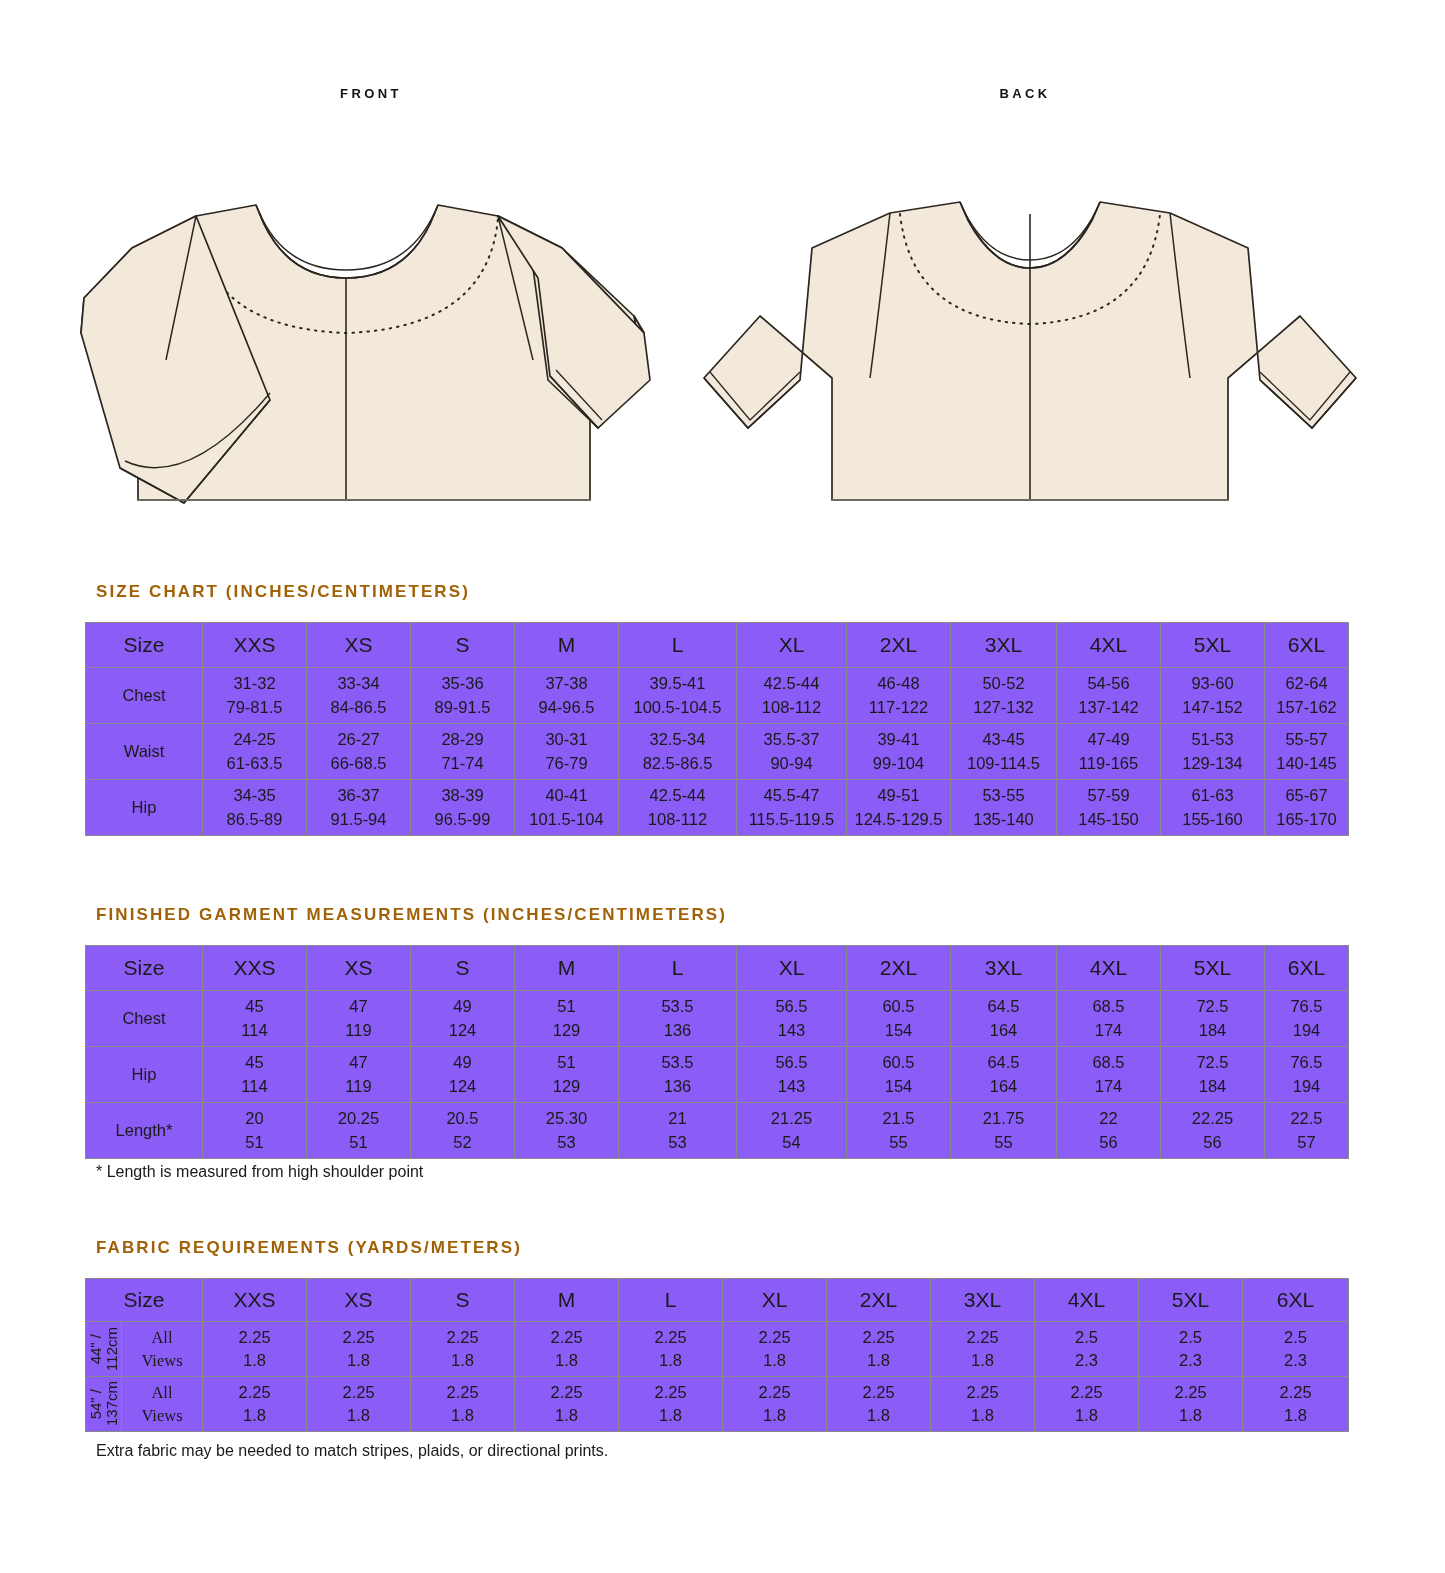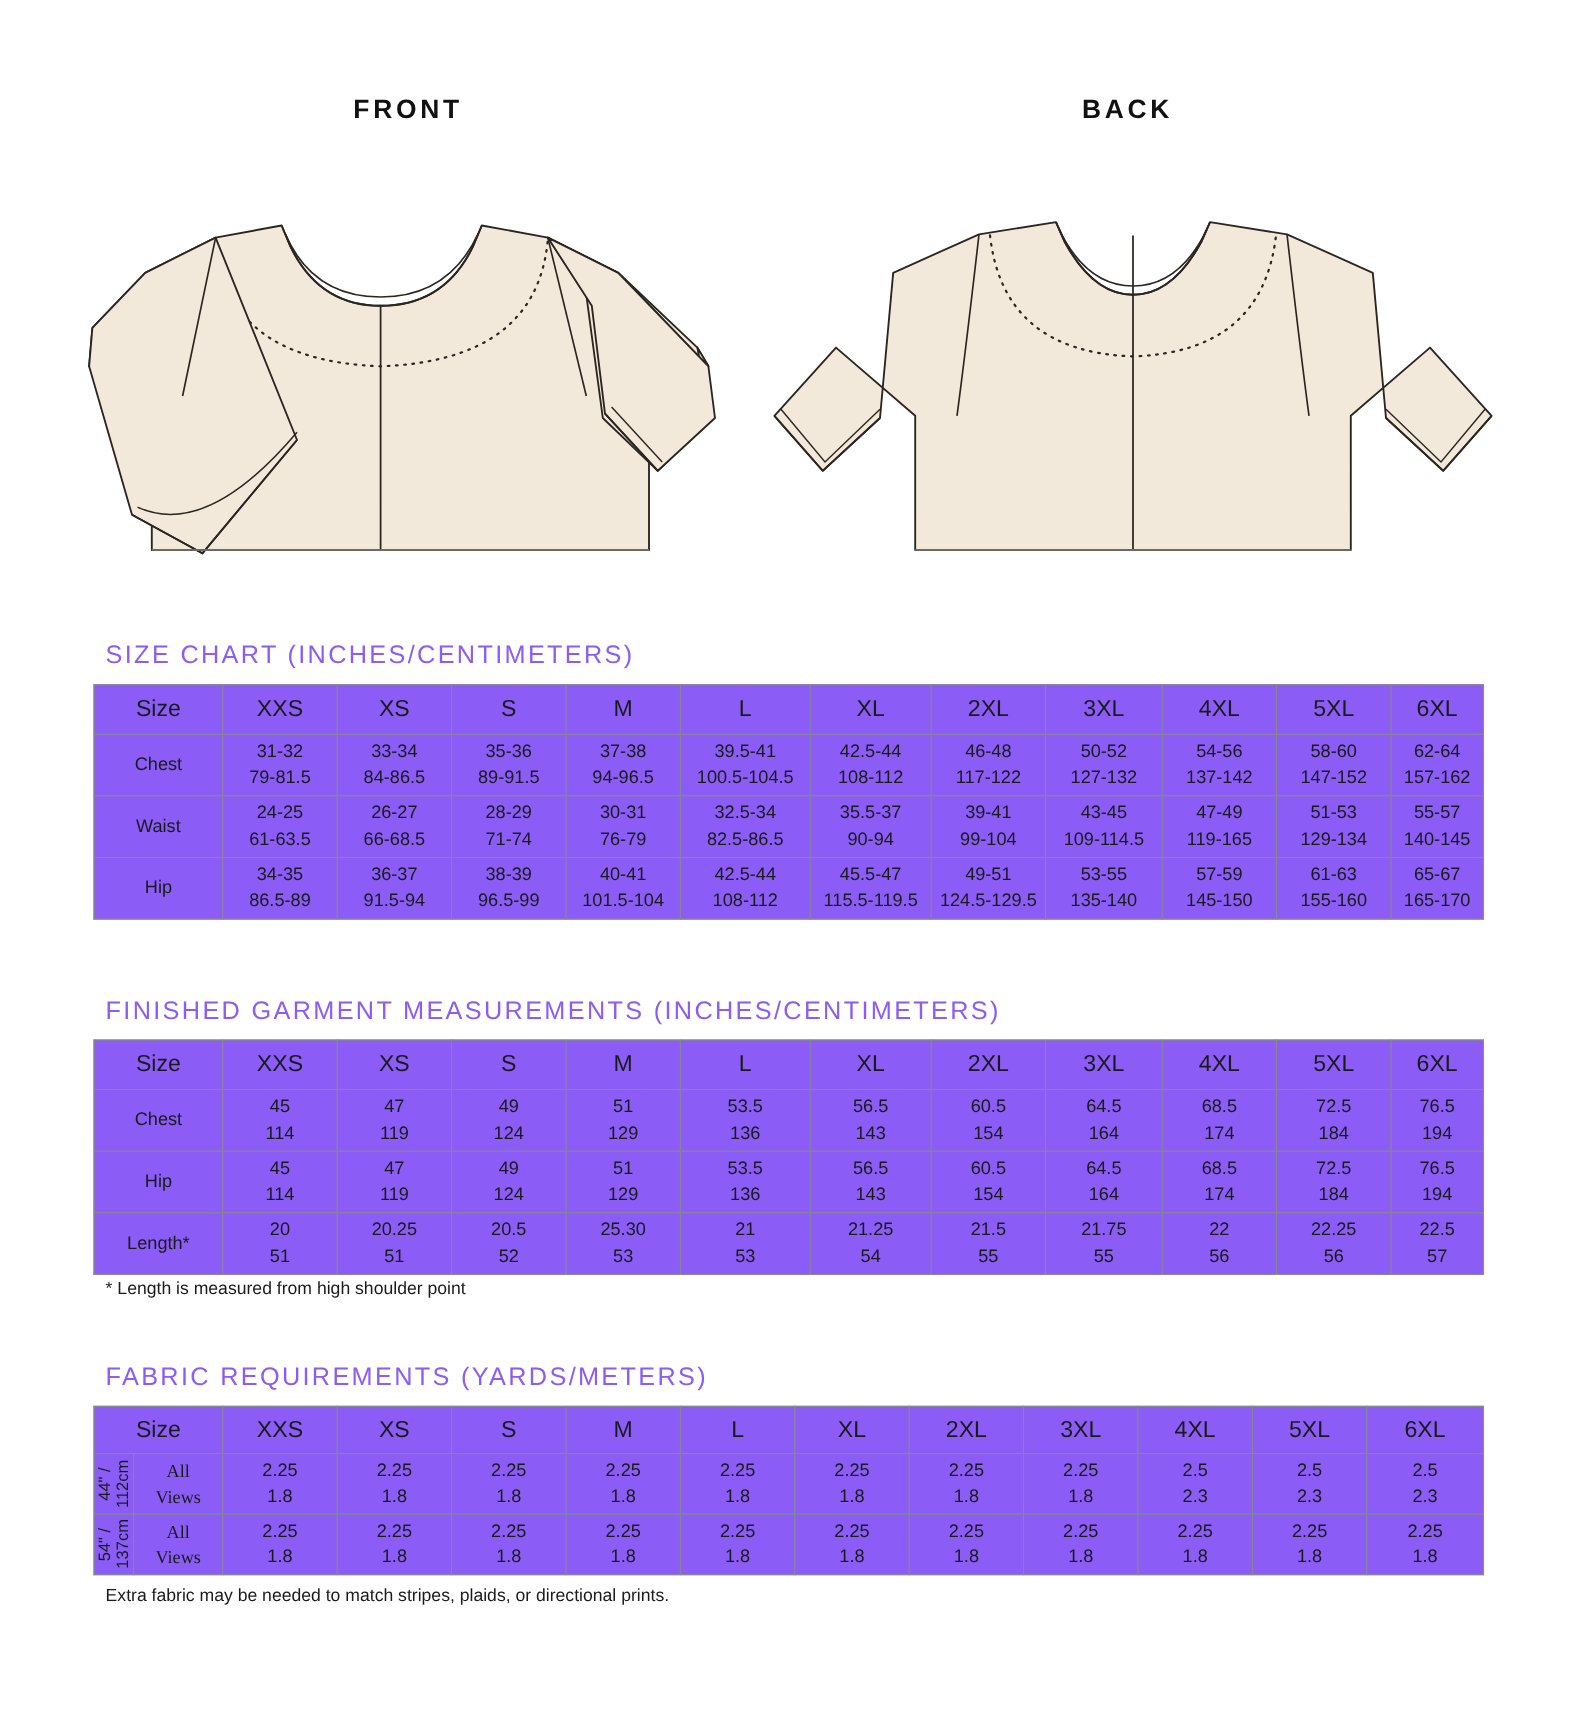--- a/index.html
+++ b/index.html
@@ -20,45 +20,45 @@
   .flats {
     position: absolute;
     left: 0;
     top: 0;
     width: 1445px;
     height: 545px;
   }
   .view-label {
     position: absolute;
     top: 86px;
-    font-size: 24px;
+    font-size: 13px;
     font-weight: bold;
     letter-spacing: 3.4px;
     color: #111111;
     text-align: center;
     white-space: nowrap;
   }
   .view-label.front { left: 236px; width: 270px; }
   .view-label.back  { left: 890px; width: 270px; }
 
   .flat-svg {
     position: absolute;
     top: 128px;
   }
   .flat-svg.front { left: 78px; }
   .flat-svg.back  { left: 700px; }
 
   
   .section-title {
     position: absolute;
     left: 96px;
-    font-size: 23px;
-    font-weight: normal;
+    font-size: 17px;
+    font-weight: bold;
     letter-spacing: 2.1px;
-    color: #8b5cf6;
+    color: #a16207;
     white-space: nowrap;
   }
   #title-size    { top: 582px; }
   #title-fgm     { top: 905px; }
   #title-fabric  { top: 1238px; }
 
   
   table.chart {
     position: absolute;
     left: 85px;
@@ -293,21 +293,21 @@
           </span>
         </td>
         <td>
           <span class="cellpair">
             <span>54-56</span>
             <span>137-142</span>
           </span>
         </td>
         <td>
           <span class="cellpair">
-            <span>58-60</span>
+            <span>93-60</span>
             <span>147-152</span>
           </span>
         </td>
         <td>
           <span class="cellpair">
             <span>62-64</span>
             <span>157-162</span>
           </span>
         </td>
       </tr>

